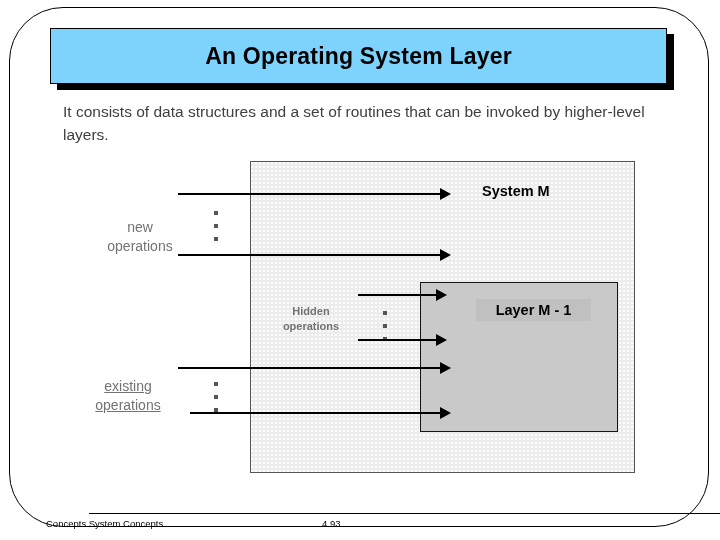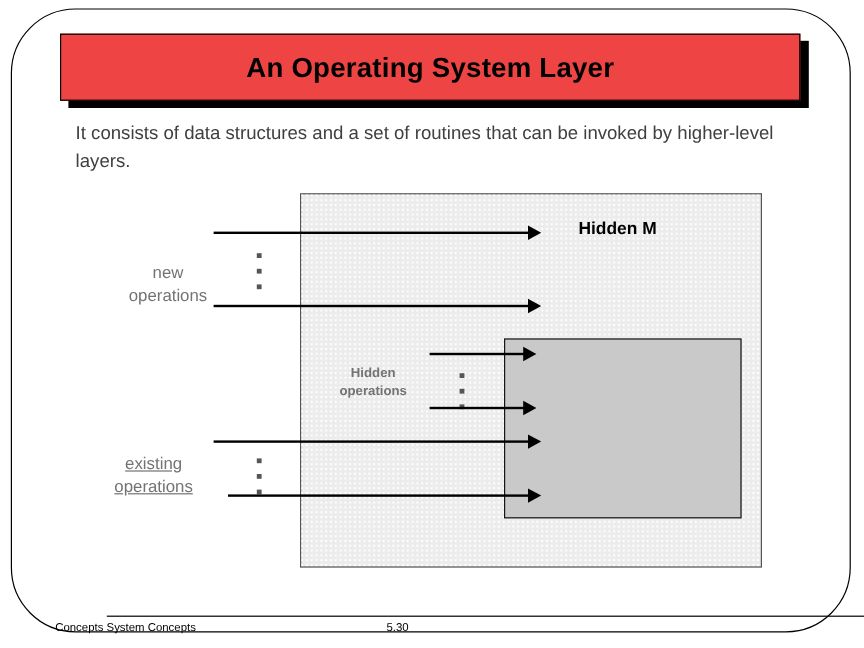--- a/index.html
+++ b/index.html
@@ -17,21 +17,21 @@
     box-sizing:border-box;background:transparent;
   }
 
   
   .title-shadow{
     position:absolute;left:57px;top:34px;width:617px;height:56px;
     background:#000;
   }
   .title-box{
     position:absolute;left:50px;top:28px;width:617px;height:56px;
-    background:#ef4444;border:1.2px solid #000;box-sizing:border-box;
+    background:#7dd3fc;border:1.2px solid #000;box-sizing:border-box;
     display:flex;align-items:center;justify-content:center;
   }
   .title-text{
     font-size:23px;font-weight:bold;color:#000;letter-spacing:.2px;
     white-space:nowrap;
   }
 
   
   .body-text{
     position:absolute;left:63px;top:100px;width:600px;
@@ -127,21 +127,22 @@
     <span class="title-text">An Operating System Layer</span>
   </div>
 
   <div class="body-text">It consists of data structures and a set of routines that can be invoked by higher-level layers.</div>
 
   <div class="diagram">
 
     <div class="outer-box"></div>
     <div class="inner-box"></div>
 
-    <div class="layer-m">Hidden M</div>
+    <div class="layer-m">System M</div>
+    <div class="layer-m1">Layer M - 1</div>
 
     <div class="op-label op-new">
       <div>new</div>
       <div>operations</div>
     </div>
 
     <div class="op-label op-hidden">
       <div>Hidden</div>
       <div>operations</div>
     </div>
@@ -170,15 +171,15 @@
     <div class="arrow a1"></div>
     <div class="arrow a2"></div>
     <div class="arrow a3"></div>
     <div class="arrow a4"></div>
     <div class="arrow a5"></div>
     <div class="arrow a6"></div>
   </div>
 
   <div class="footer-rule"></div>
   <div class="footer-left">Concepts System Concepts</div>
-  <div class="footer-page">5.30</div>
+  <div class="footer-page">4.93</div>
 
 </div>
 
 </body></html>

